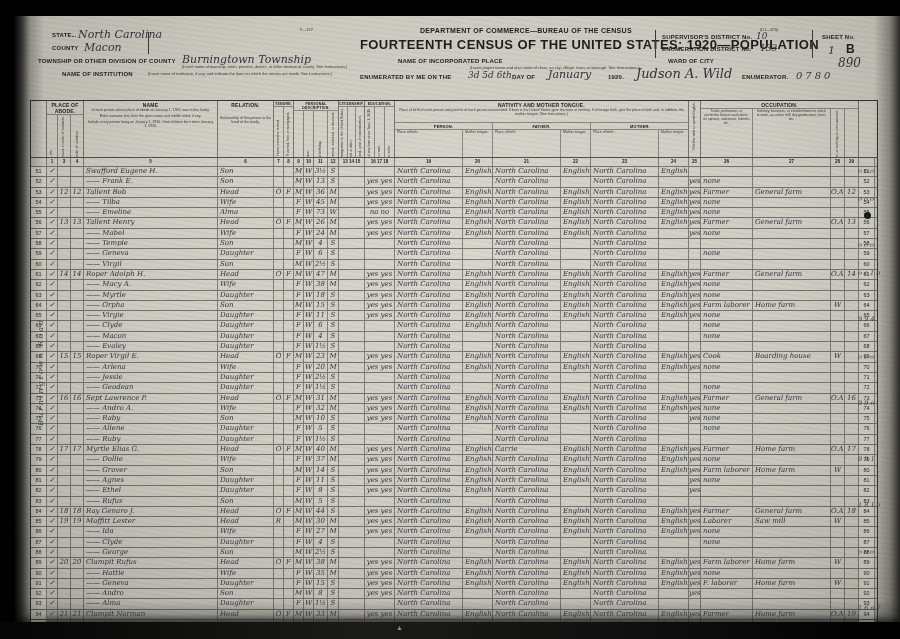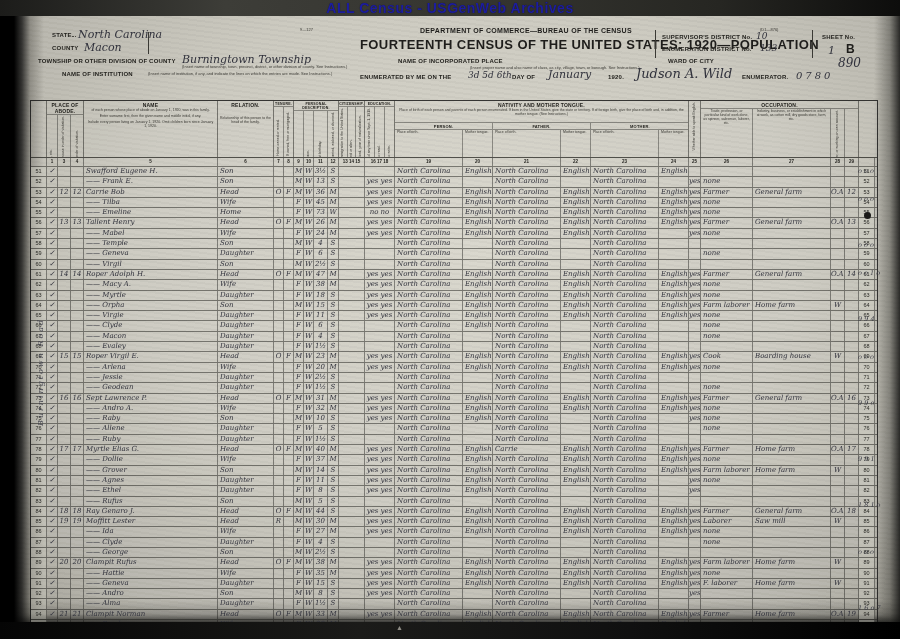--- a/index.html
+++ b/index.html
@@ -63,23 +63,20 @@
   #road{position:absolute;left:36px;top:250px;height:160px;writing-mode:vertical-rl;
     transform:rotate(180deg);font-family:"DejaVu Serif",serif;font-style:italic;
     font-size:8px;color:#43444e;letter-spacing:2px;}
   .inkdot{position:absolute;width:7px;height:7px;border-radius:50%;background:#1a1a18;}
 </style>
 </head>
 <body>
 
 <div id="stage">
 
-  <div id="titlebar">
-    <span class="t">ALL Census - USGenWeb Archives</span>
-  </div>
 
   <div id="scan">
 
     <div class="hdr-abs tiny" style="left:300px;top:12px;">9—127</div>
     <div class="hdr-abs pr" style="left:420px;top:11px;font-size:7px;font-weight:bold;letter-spacing:.3px;">DEPARTMENT OF COMMERCE—BUREAU OF THE CENSUS</div>
     <div class="hdr-abs tiny" style="left:760px;top:12px;">(D1—876)</div>
     <div class="hdr-abs pr" style="left:360px;top:21px;font-size:13px;font-weight:bold;letter-spacing:.4px;">FOURTEENTH CENSUS OF THE UNITED STATES: 1920—POPULATION</div>
 
     <div class="hdr-abs lbl" style="left:52px;top:16px;">
       <span>STATE</span><span class="blank" style="width:4px"></span>
@@ -346,21 +343,21 @@
             <div class="cell hw c-left" style="width: 78px;"></div>
             <div class="cell hw" style="width: 14px;"></div>
             <div class="cell hw" style="width: 14px;"></div>
             <div class="cell c-ln" style="width: 16px;">52</div>
           </div>
           <div class="trow">
             <div class="cell c-ln" style="width: 16px;">53</div>
             <div class="cell hw" style="width: 11px;">✓</div>
             <div class="cell hw" style="width: 13px;">12</div>
             <div class="cell hw" style="width: 13px;">12</div>
-            <div class="cell hw c-left" style="width: 134px;">Carrie Bob</div>
+            <div class="cell hw c-left" style="width: 134px;">Tallent Bob</div>
             <div class="cell hw c-left" style="width: 56px;">Head</div>
             <div class="cell hw" style="width: 10px;">O</div>
             <div class="cell hw" style="width: 10px;">F</div>
             <div class="cell hw" style="width: 10px;">M</div>
             <div class="cell hw" style="width: 10px;">W</div>
             <div class="cell hw" style="width: 14px;">36</div>
             <div class="cell hw" style="width: 11px;">M</div>
             <div class="cell hw" style="width: 26px;"></div>
             <div class="cell hw" style="width: 30px;">yes yes</div>
             <div class="cell hw c-left" style="width: 68px;">North Carolina</div>
@@ -403,21 +400,21 @@
             <div class="cell hw" style="width: 14px;"></div>
             <div class="cell hw" style="width: 14px;"></div>
             <div class="cell c-ln" style="width: 16px;">54</div>
           </div>
           <div class="trow">
             <div class="cell c-ln" style="width: 16px;">55</div>
             <div class="cell hw" style="width: 11px;">✓</div>
             <div class="cell hw" style="width: 13px;"></div>
             <div class="cell hw" style="width: 13px;"></div>
             <div class="cell hw c-left" style="width: 134px;">—— Emeline</div>
-            <div class="cell hw c-left" style="width: 56px;">Home</div>
+            <div class="cell hw c-left" style="width: 56px;">Alma</div>
             <div class="cell hw" style="width: 10px;"></div>
             <div class="cell hw" style="width: 10px;"></div>
             <div class="cell hw" style="width: 10px;">F</div>
             <div class="cell hw" style="width: 10px;">W</div>
             <div class="cell hw" style="width: 14px;">73</div>
             <div class="cell hw" style="width: 11px;">W</div>
             <div class="cell hw" style="width: 26px;"></div>
             <div class="cell hw" style="width: 30px;">no no</div>
             <div class="cell hw c-left" style="width: 68px;">North Carolina</div>
             <div class="cell hw c-left" style="width: 30px;">English</div>

